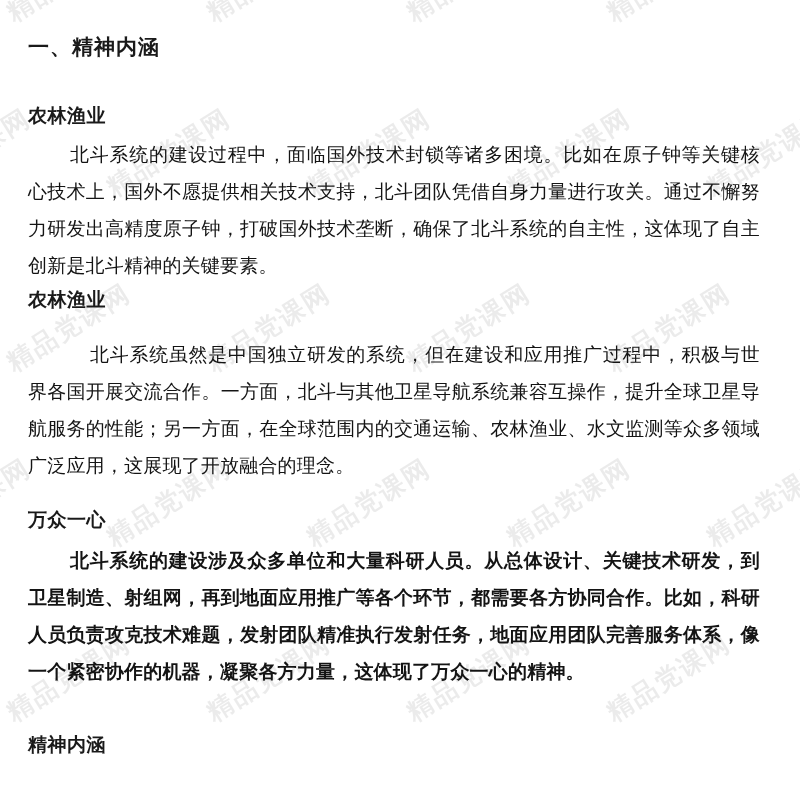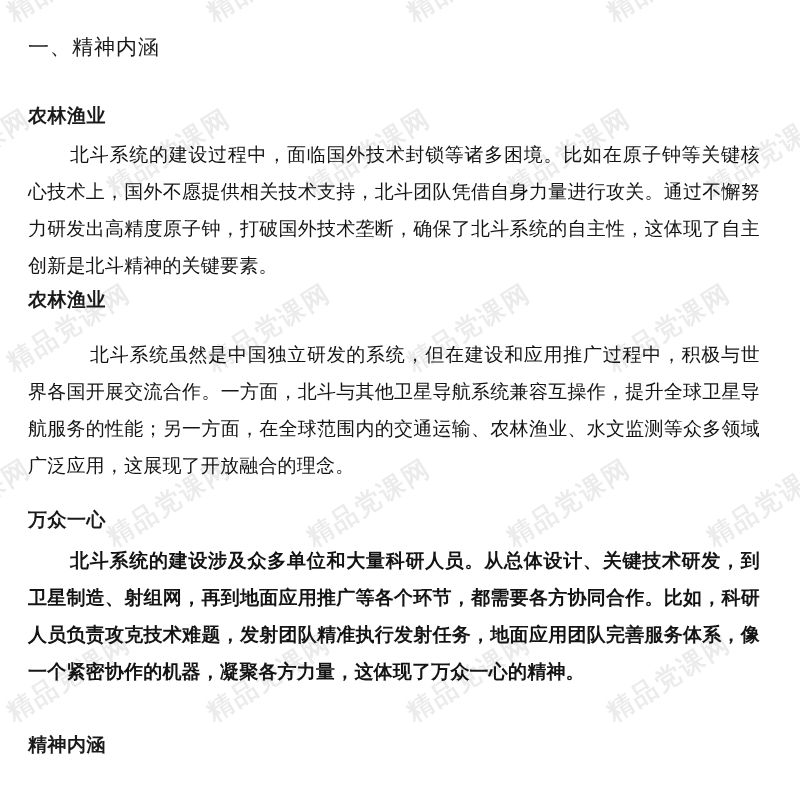--- a/index.html
+++ b/index.html
@@ -54,21 +54,21 @@
   .doc-body {
     position: absolute;
     left: 28px;
     right: 28px;
     top: 0;
   }
 
   
   .heading-main {
     font-family: "Liberation Sans", "DejaVu Sans", sans-serif;
-    font-weight: 400;
+    font-weight: 700;
     font-size: 21px;
     line-height: 1;
     letter-spacing: 1px;
     margin: 0;
     position: absolute;
     top: 36px;
     left: 0;
     white-space: nowrap;
   }
 

